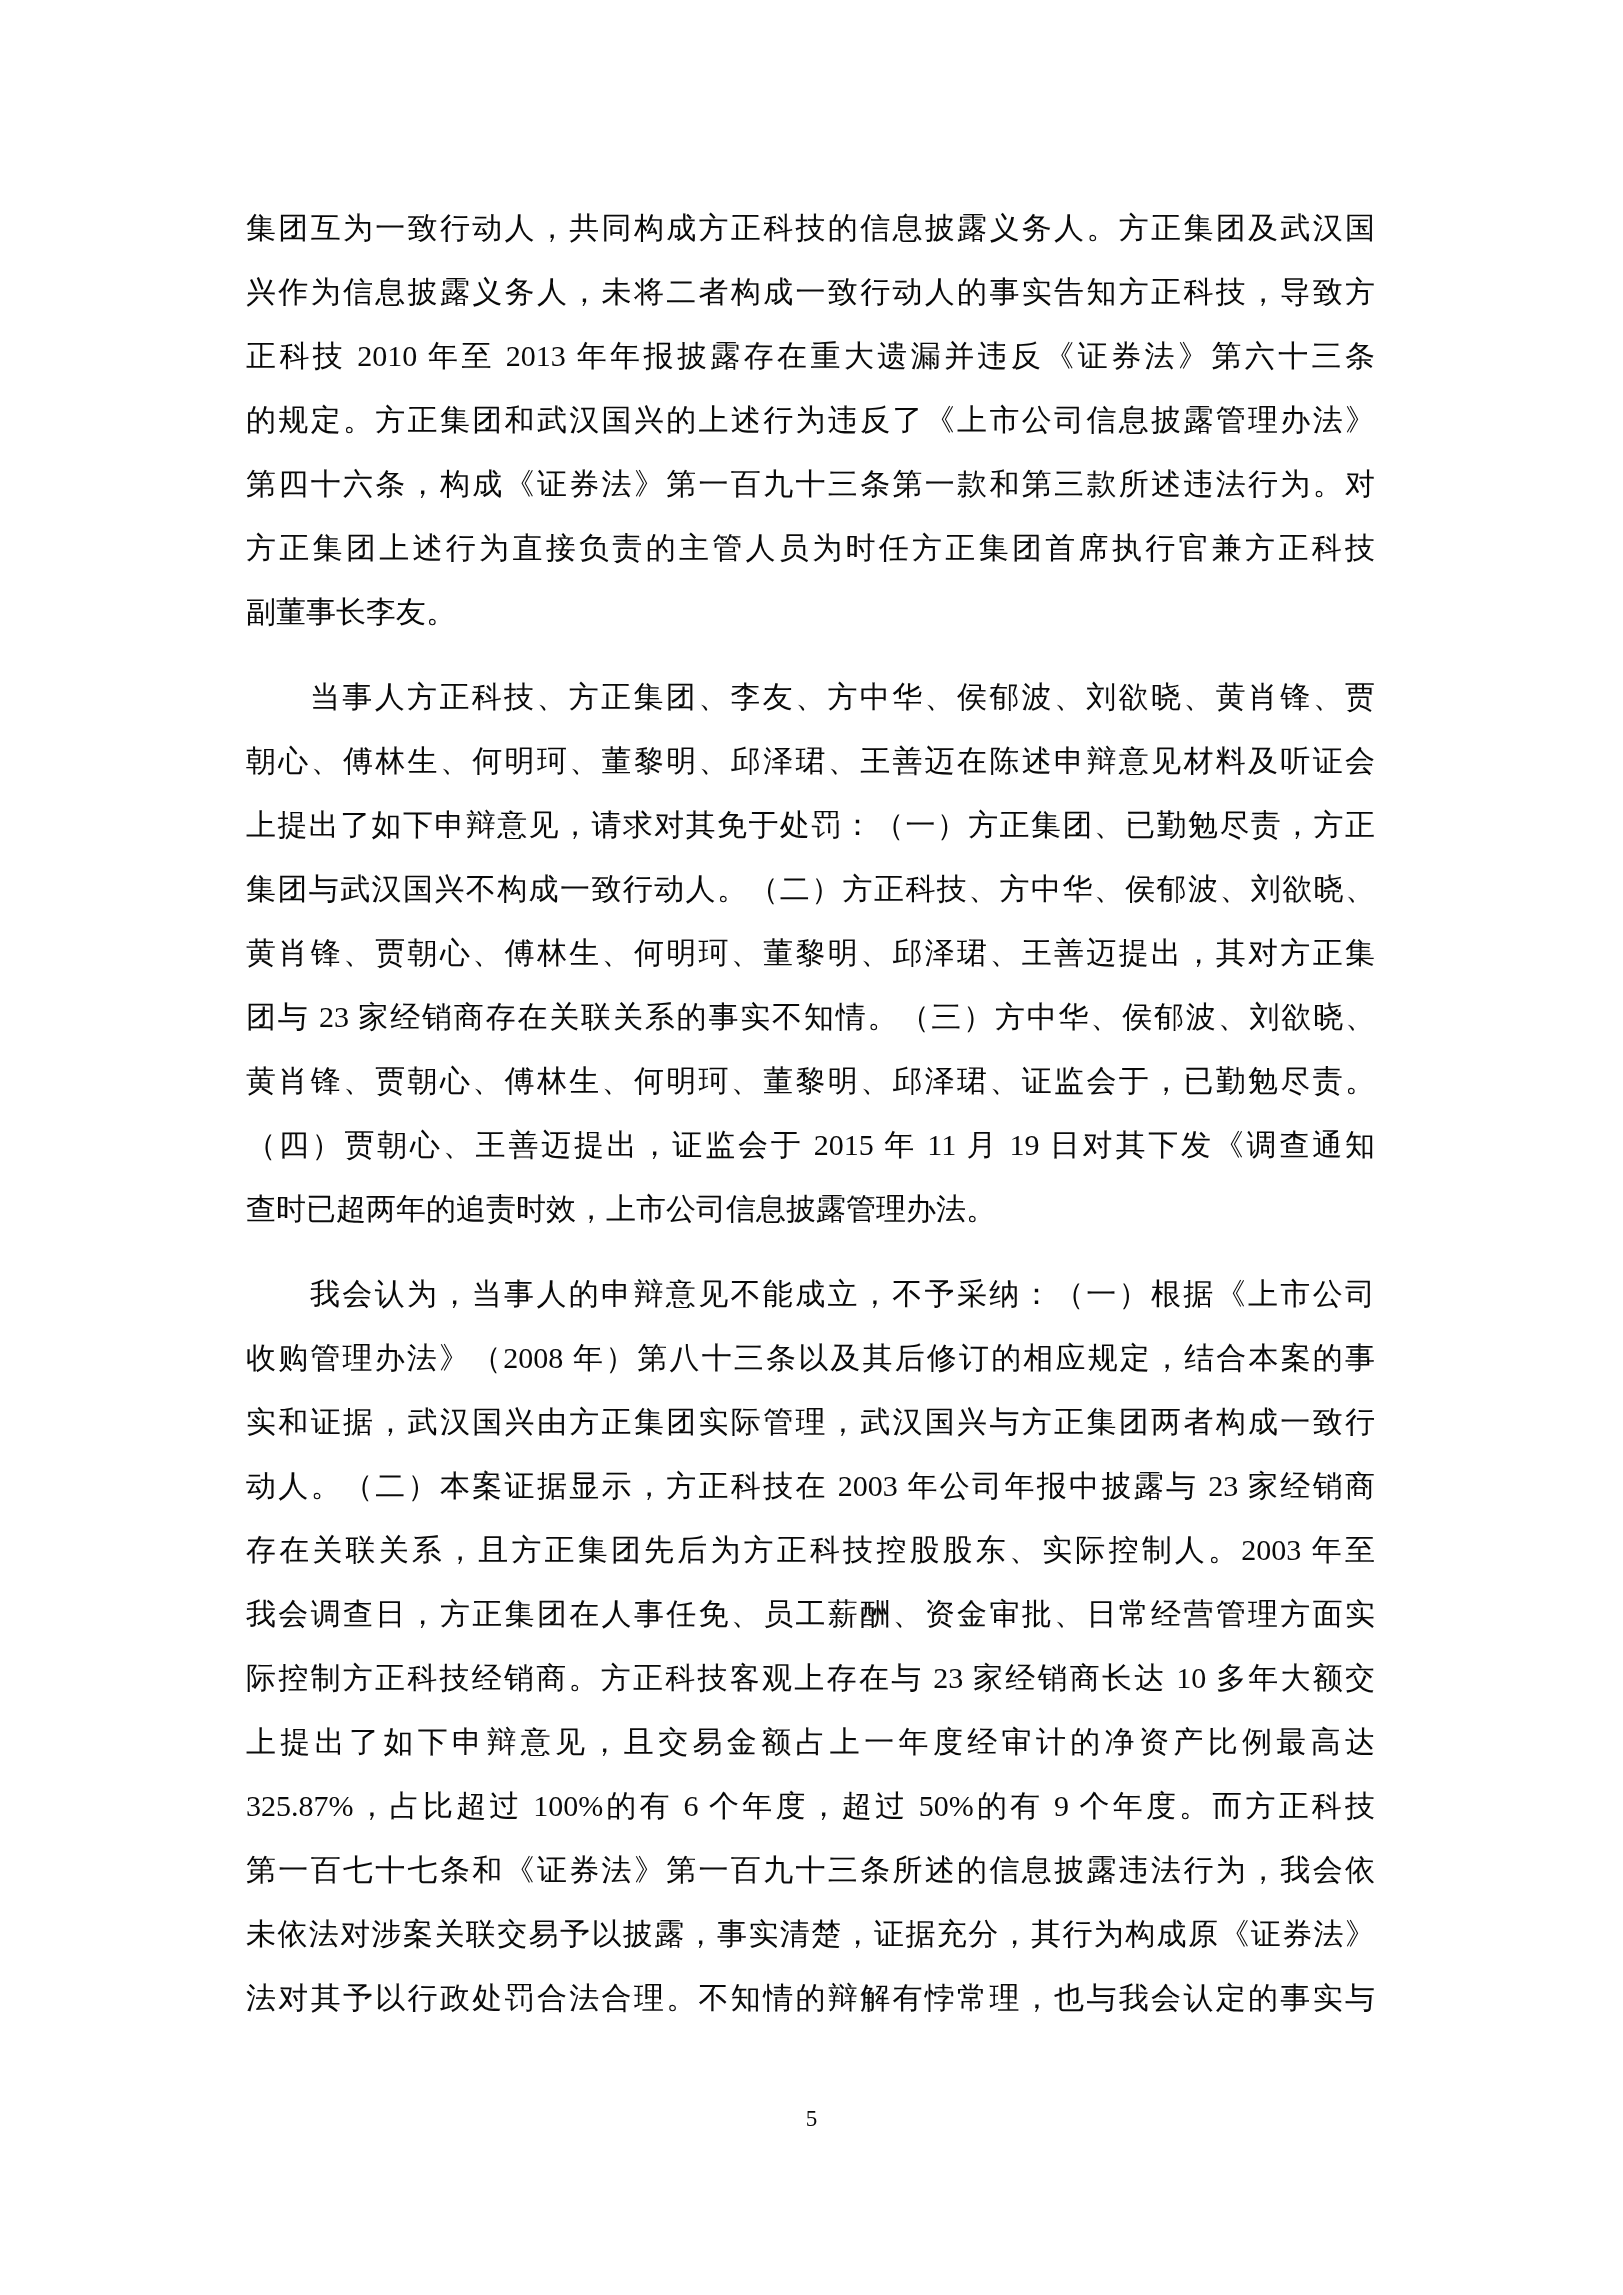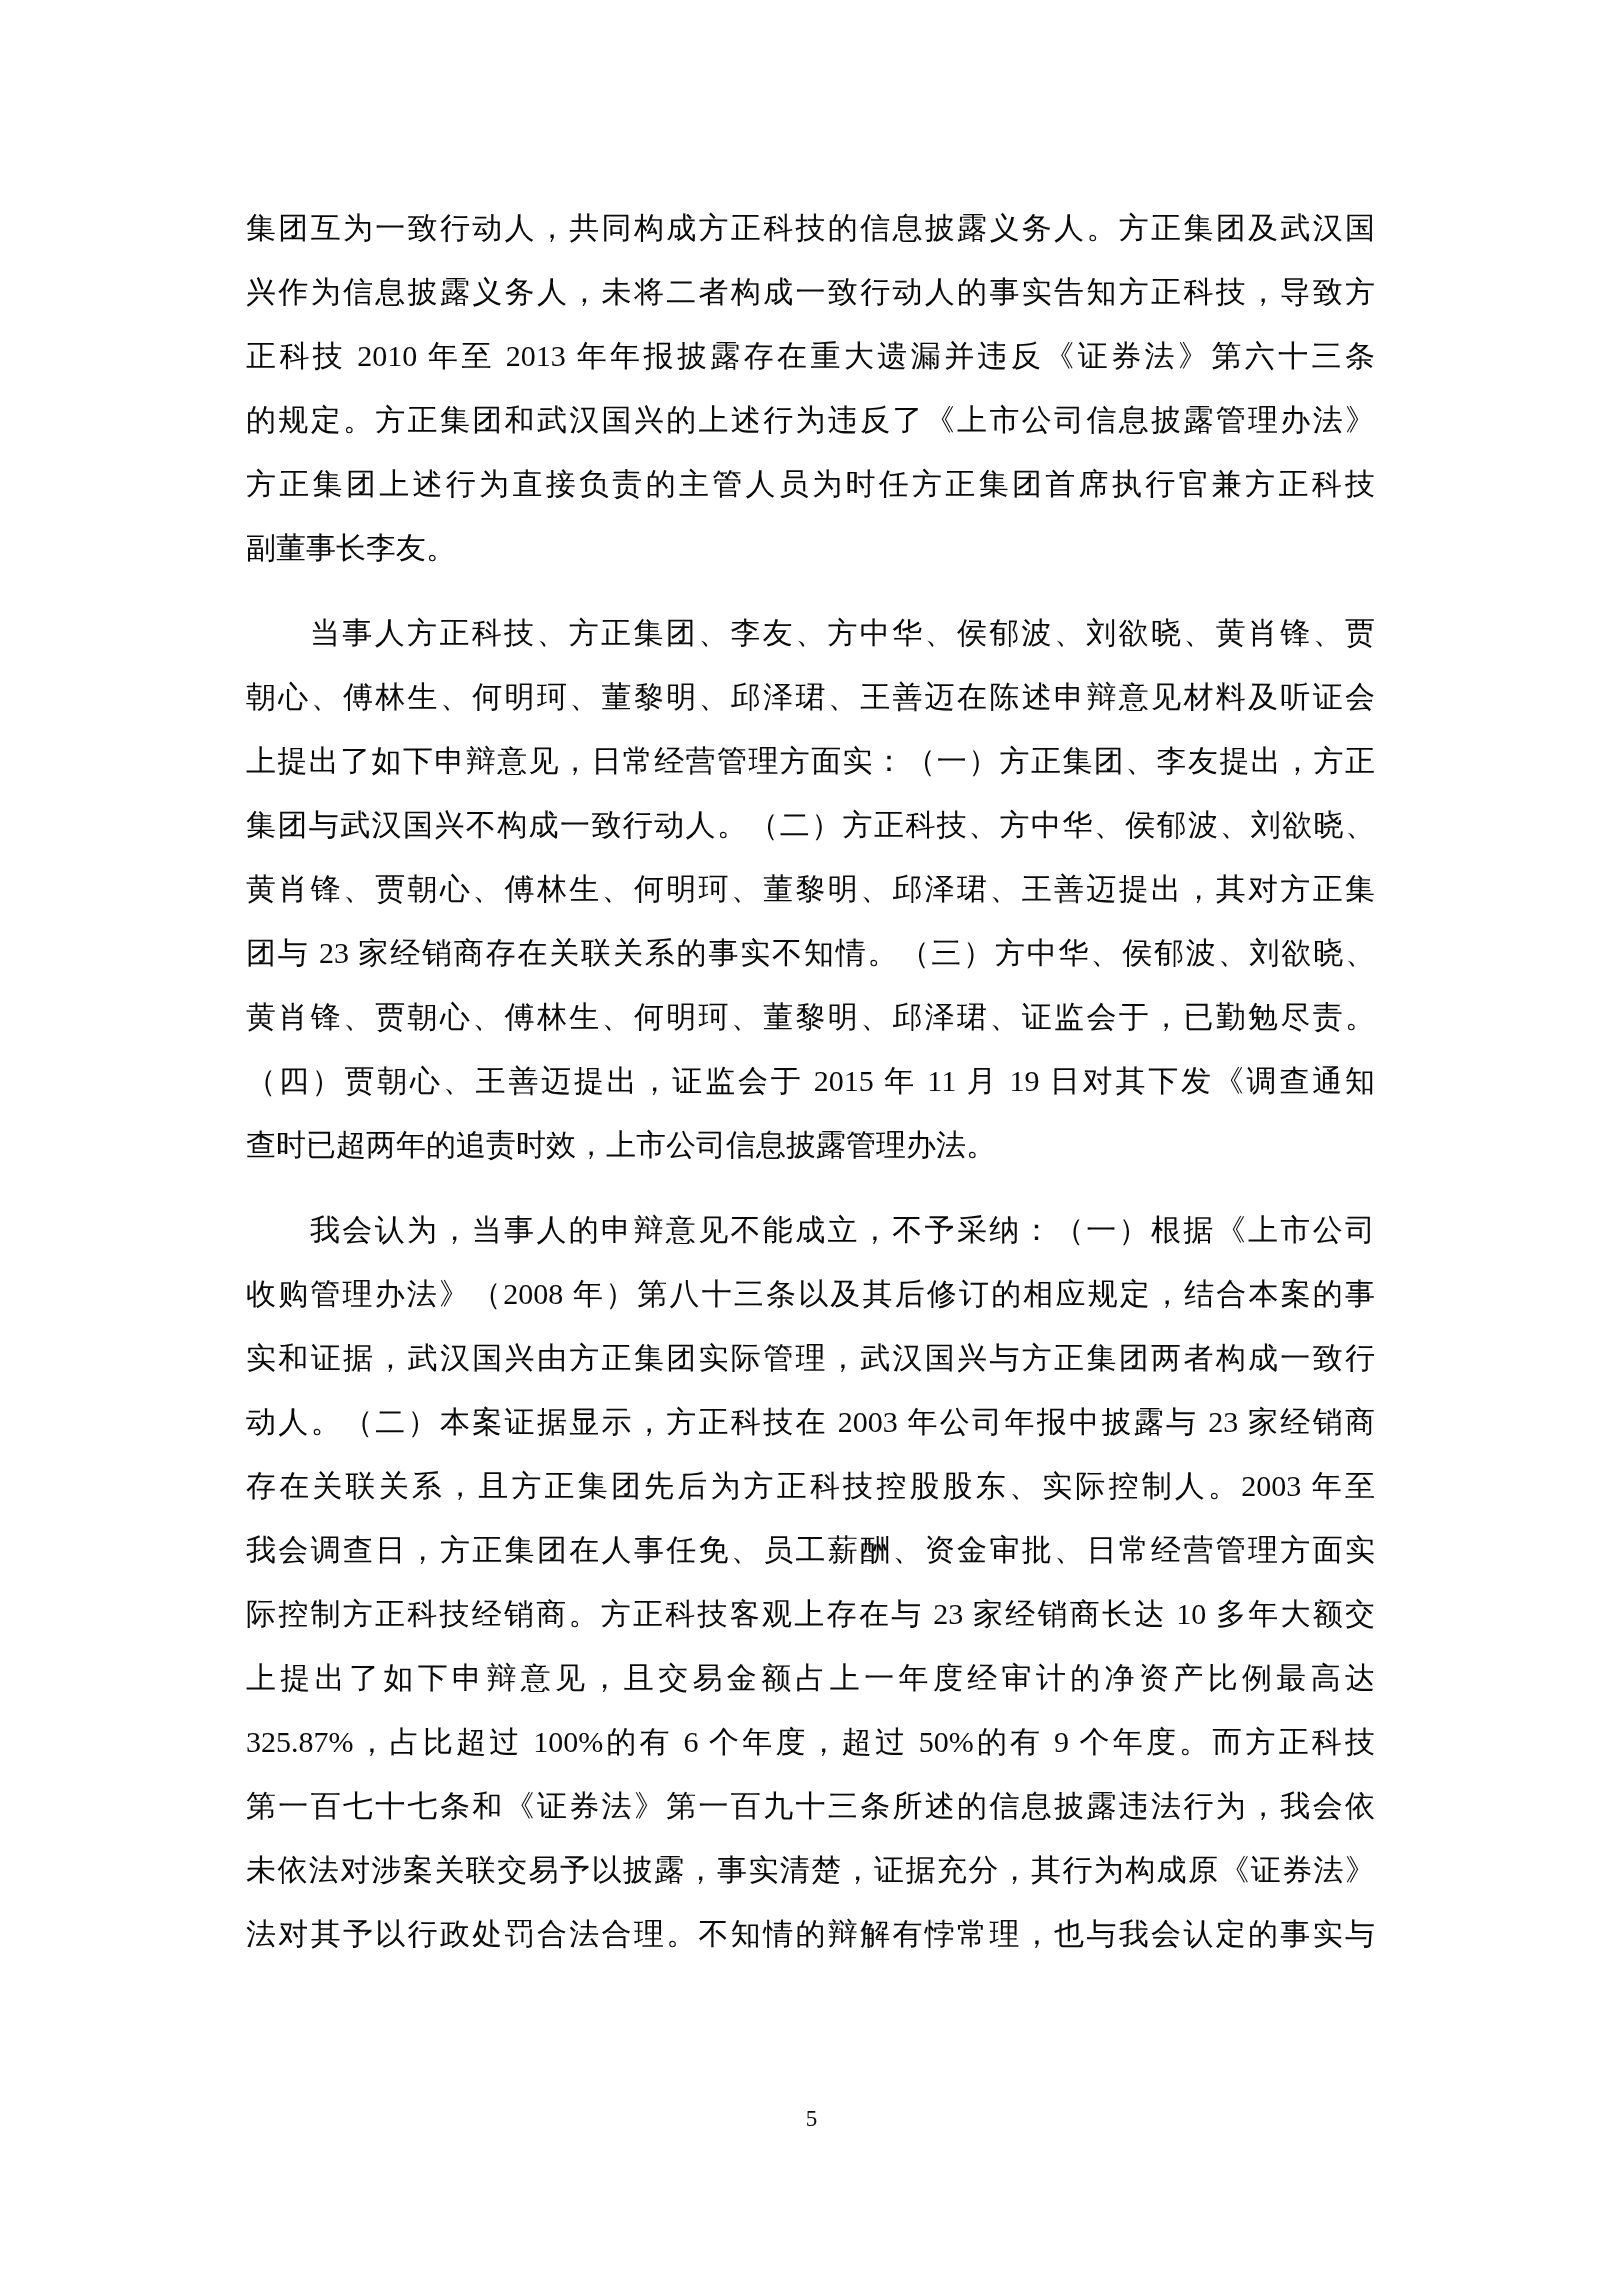--- a/index.html
+++ b/index.html
@@ -64,28 +64,29 @@
 <body>
 
 <div class="page">
   <div class="body-text">
 
     <p class="para">
       <span class="line">集团互为一致行动人，共同构成方正科技的信息披露义务人。方正集团及武汉国</span>
       <span class="line">兴作为信息披露义务人，未将二者构成一致行动人的事实告知方正科技，导致方</span>
       <span class="line">正科技 2010 年至 2013 年年报披露存在重大遗漏并违反《证券法》第六十三条</span>
       <span class="line">的规定。方正集团和武汉国兴的上述行为违反了《上市公司信息披露管理办法》</span>
+      <span class="line">第四十六条，构成《证券法》第一百九十三条第一款和第三款所述违法行为。对</span>
       <span class="line">方正集团上述行为直接负责的主管人员为时任方正集团首席执行官兼方正科技</span>
       <span class="line last">副董事长李友。</span>
     </p>
 
     <p class="para">
       <span class="line indent">当事人方正科技、方正集团、李友、方中华、侯郁波、刘欲晓、黄肖锋、贾</span>
       <span class="line">朝心、傅林生、何明珂、董黎明、邱泽珺、王善迈在陈述申辩意见材料及听证会</span>
-      <span class="line">上提出了如下申辩意见，日常经营管理方面实：（一）方正集团、李友提出，方正</span>
+      <span class="line">上提出了如下申辩意见，请求对其免于处罚：（一）方正集团、已勤勉尽责，方正</span>
       <span class="line">集团与武汉国兴不构成一致行动人。（二）方正科技、方中华、侯郁波、刘欲晓、</span>
       <span class="line">黄肖锋、贾朝心、傅林生、何明珂、董黎明、邱泽珺、王善迈提出，其对方正集</span>
       <span class="line">团与 23 家经销商存在关联关系的事实不知情。（三）方中华、侯郁波、刘欲晓、</span>
       <span class="line">黄肖锋、贾朝心、傅林生、何明珂、董黎明、邱泽珺、证监会于，已勤勉尽责。</span>
       <span class="line">（四）贾朝心、王善迈提出，证监会于 2015 年 11 月 19 日对其下发《调查通知</span>
       <span class="line last">查时已超两年的追责时效，上市公司信息披露管理办法。</span>
     </p>
 
     <p class="para">
       <span class="line indent">我会认为，当事人的申辩意见不能成立，不予采纳：（一）根据《上市公司</span>

